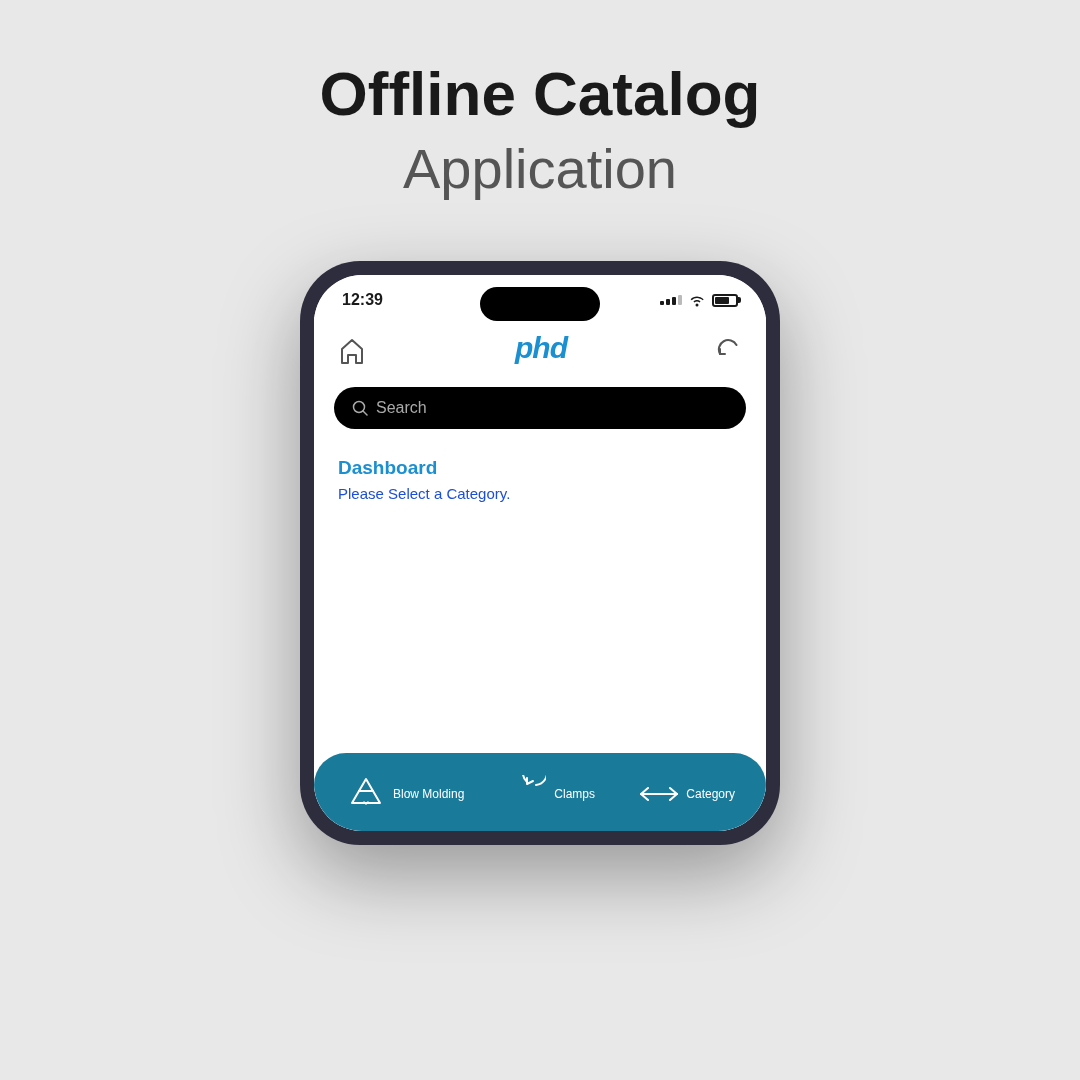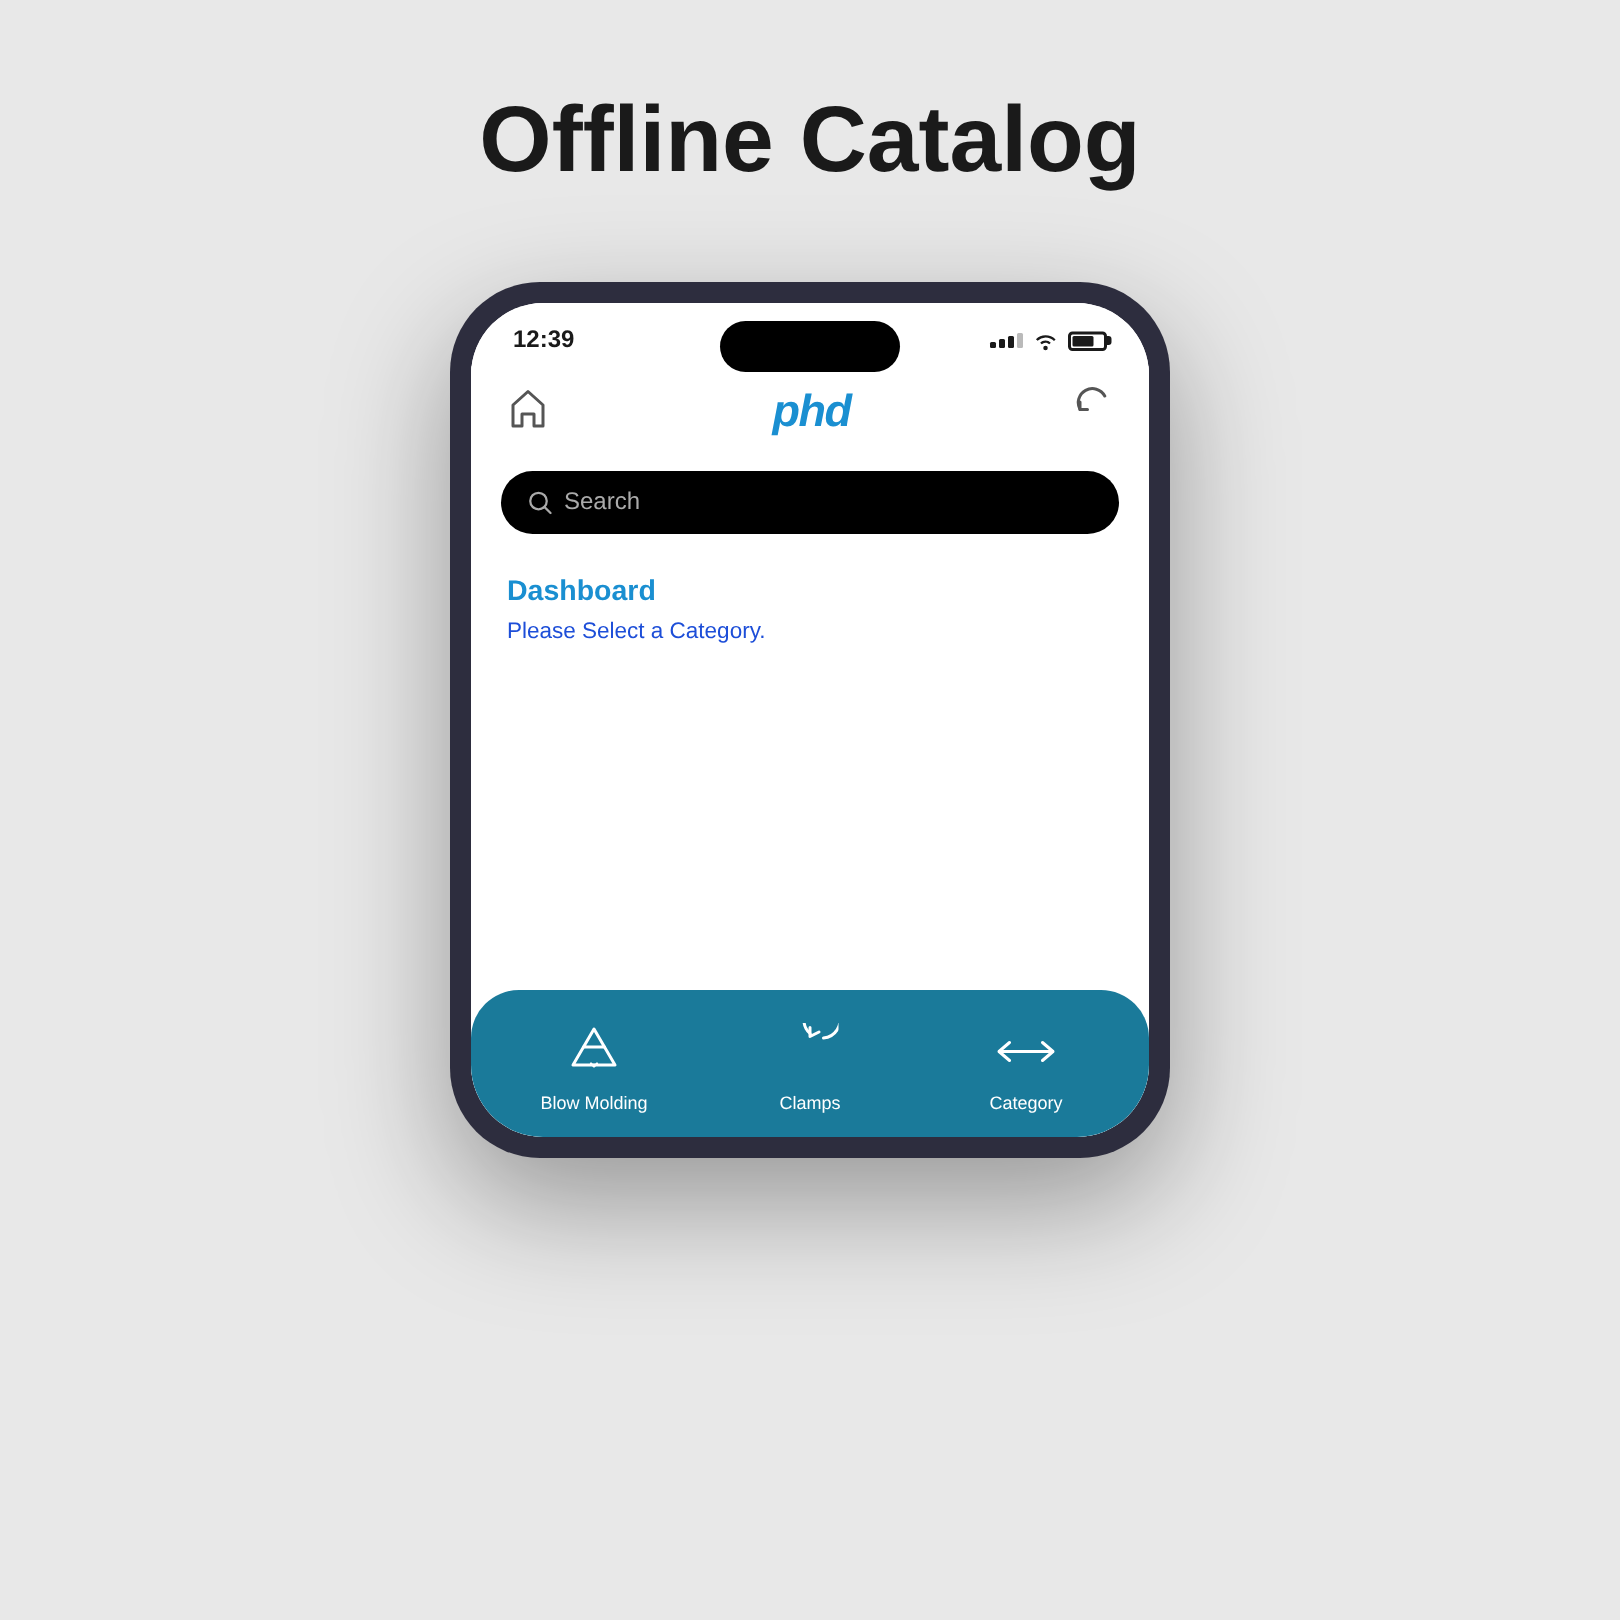--- a/index.html
+++ b/index.html
@@ -142,21 +142,21 @@
       flex: 1;
       background: white;
       display: flex;
       flex-direction: column;
     }
 
     
     .app-header {
       display: flex;
       justify-content: space-between;
-      align-items: flex-start;
+      align-items: flex-end;
       padding: 14px 24px;
       background: white;
     }
 
     .home-icon {
       font-size: 26px;
       color: #555;
     }
 
     .app-logo {
@@ -216,21 +216,21 @@
       background: #1a7a9a;
       border-radius: 32px 32px 0 0;
       padding: 20px 10px 16px 10px;
       display: flex;
       justify-content: space-around;
       align-items: center;
     }
 
     .nav-item {
       display: flex;
-      flex-direction: column;
+      flex-direction: row;
       align-items: center;
       gap: 6px;
       min-width: 90px;
     }
 
     .nav-icon-wrap {
       width: 42px;
       height: 42px;
       display: flex;
       align-items: center;
@@ -247,20 +247,21 @@
     
     svg {
       display: block;
     }
   </style>
 </head>
 <body>
 
 <div class="page-header">
   <div class="page-title">Offline Catalog</div>
+  <div class="page-subtitle">Application</div>
 </div>
 
 <div class="phone-wrapper">
   <div class="phone-outer">
     <div class="phone-inner">
 
       <div class="status-bar">
         <span class="status-time">12:39</span>
         <div class="dynamic-island"></div>
         <div class="status-icons">

